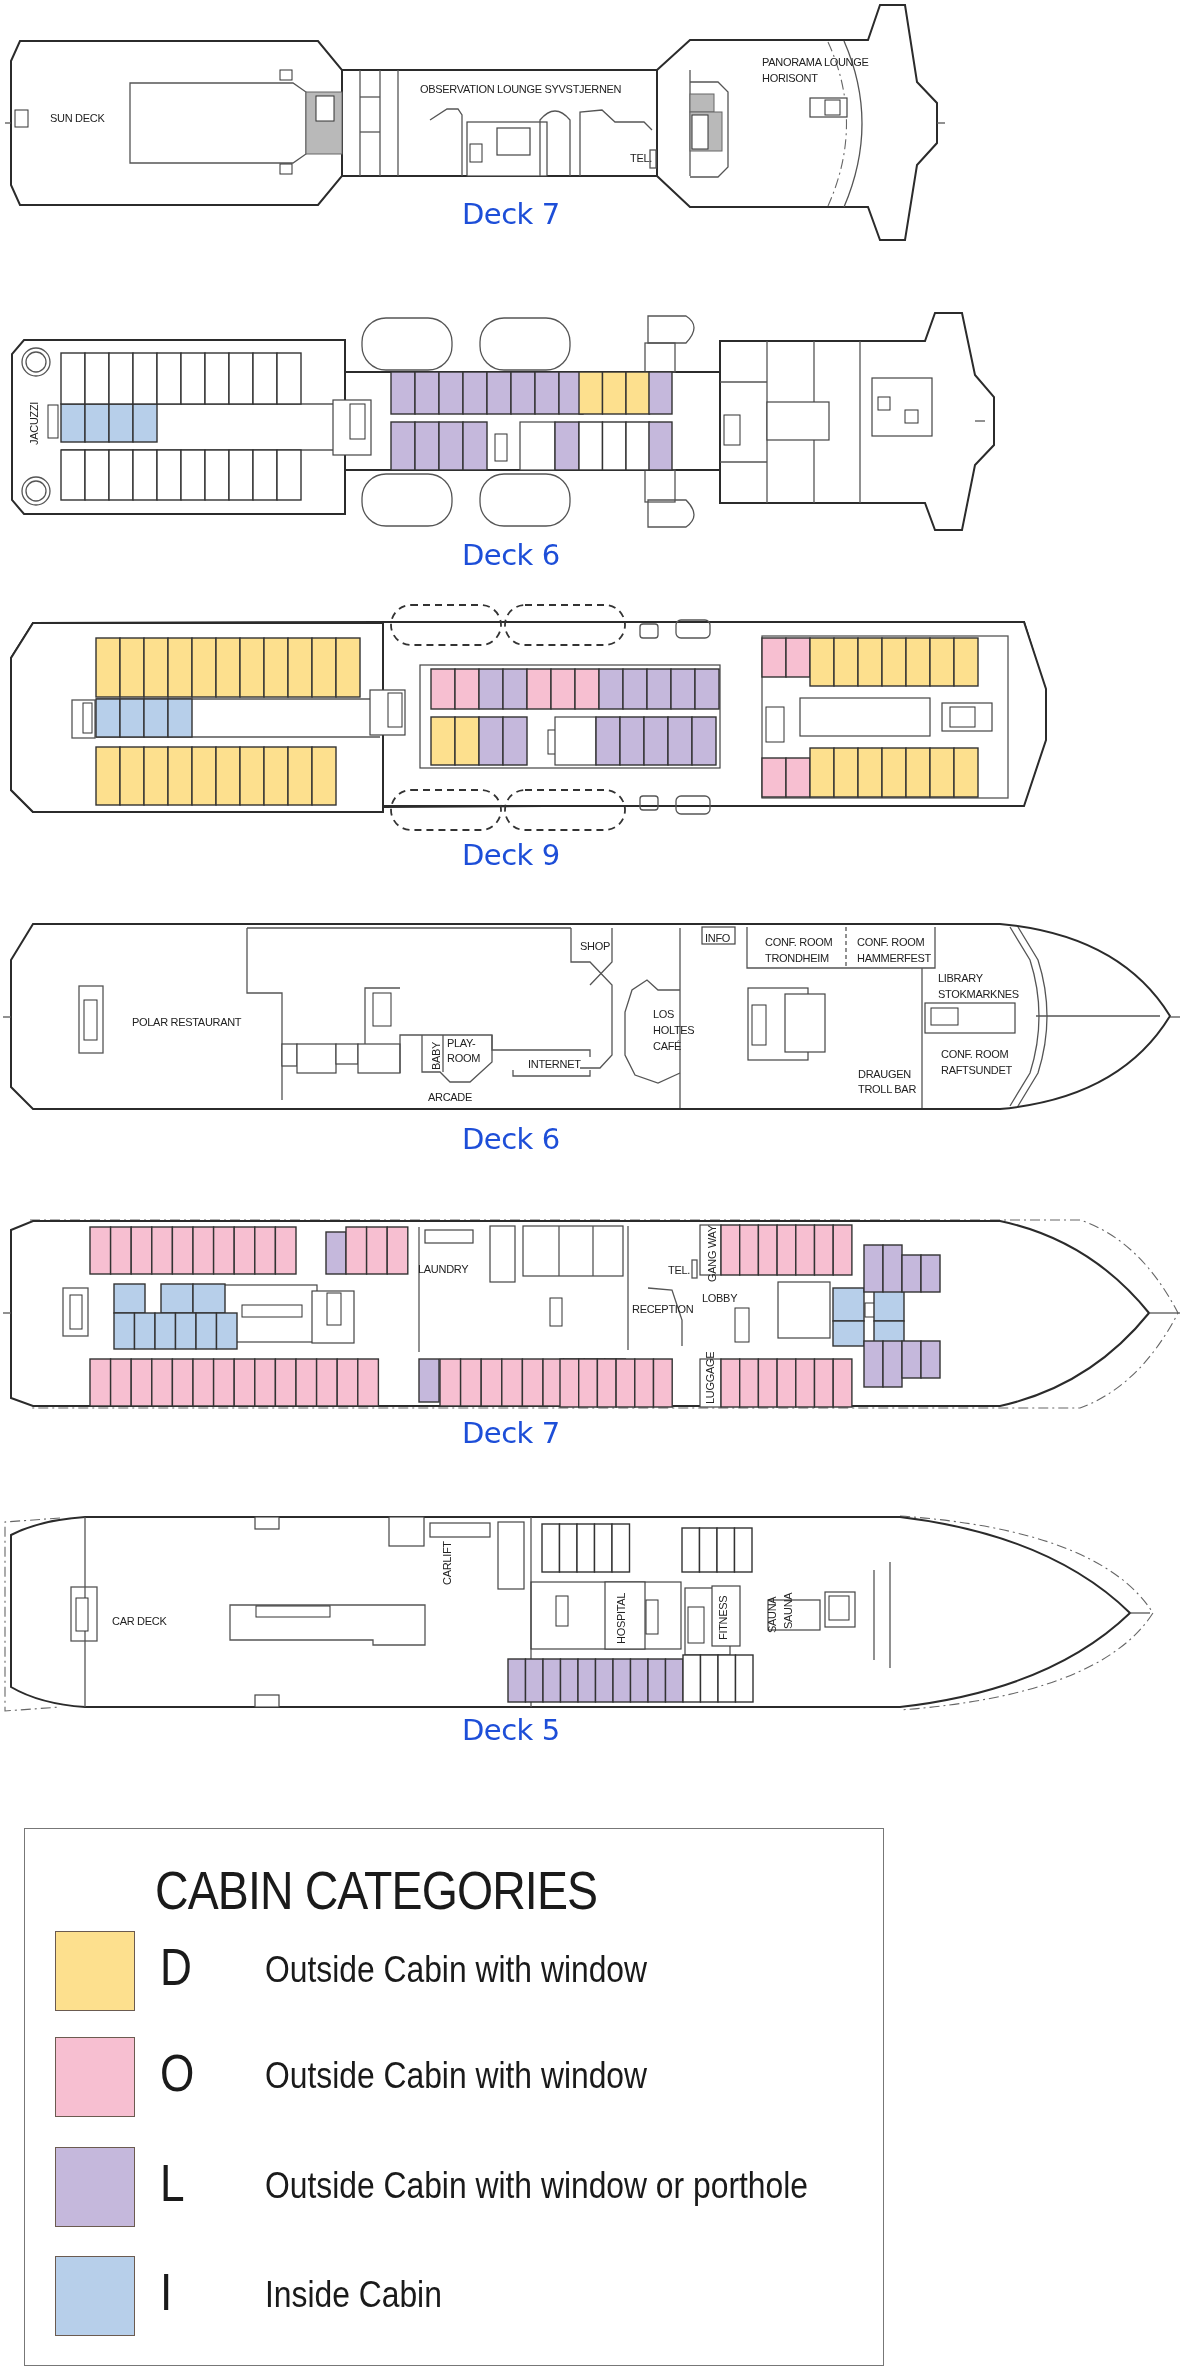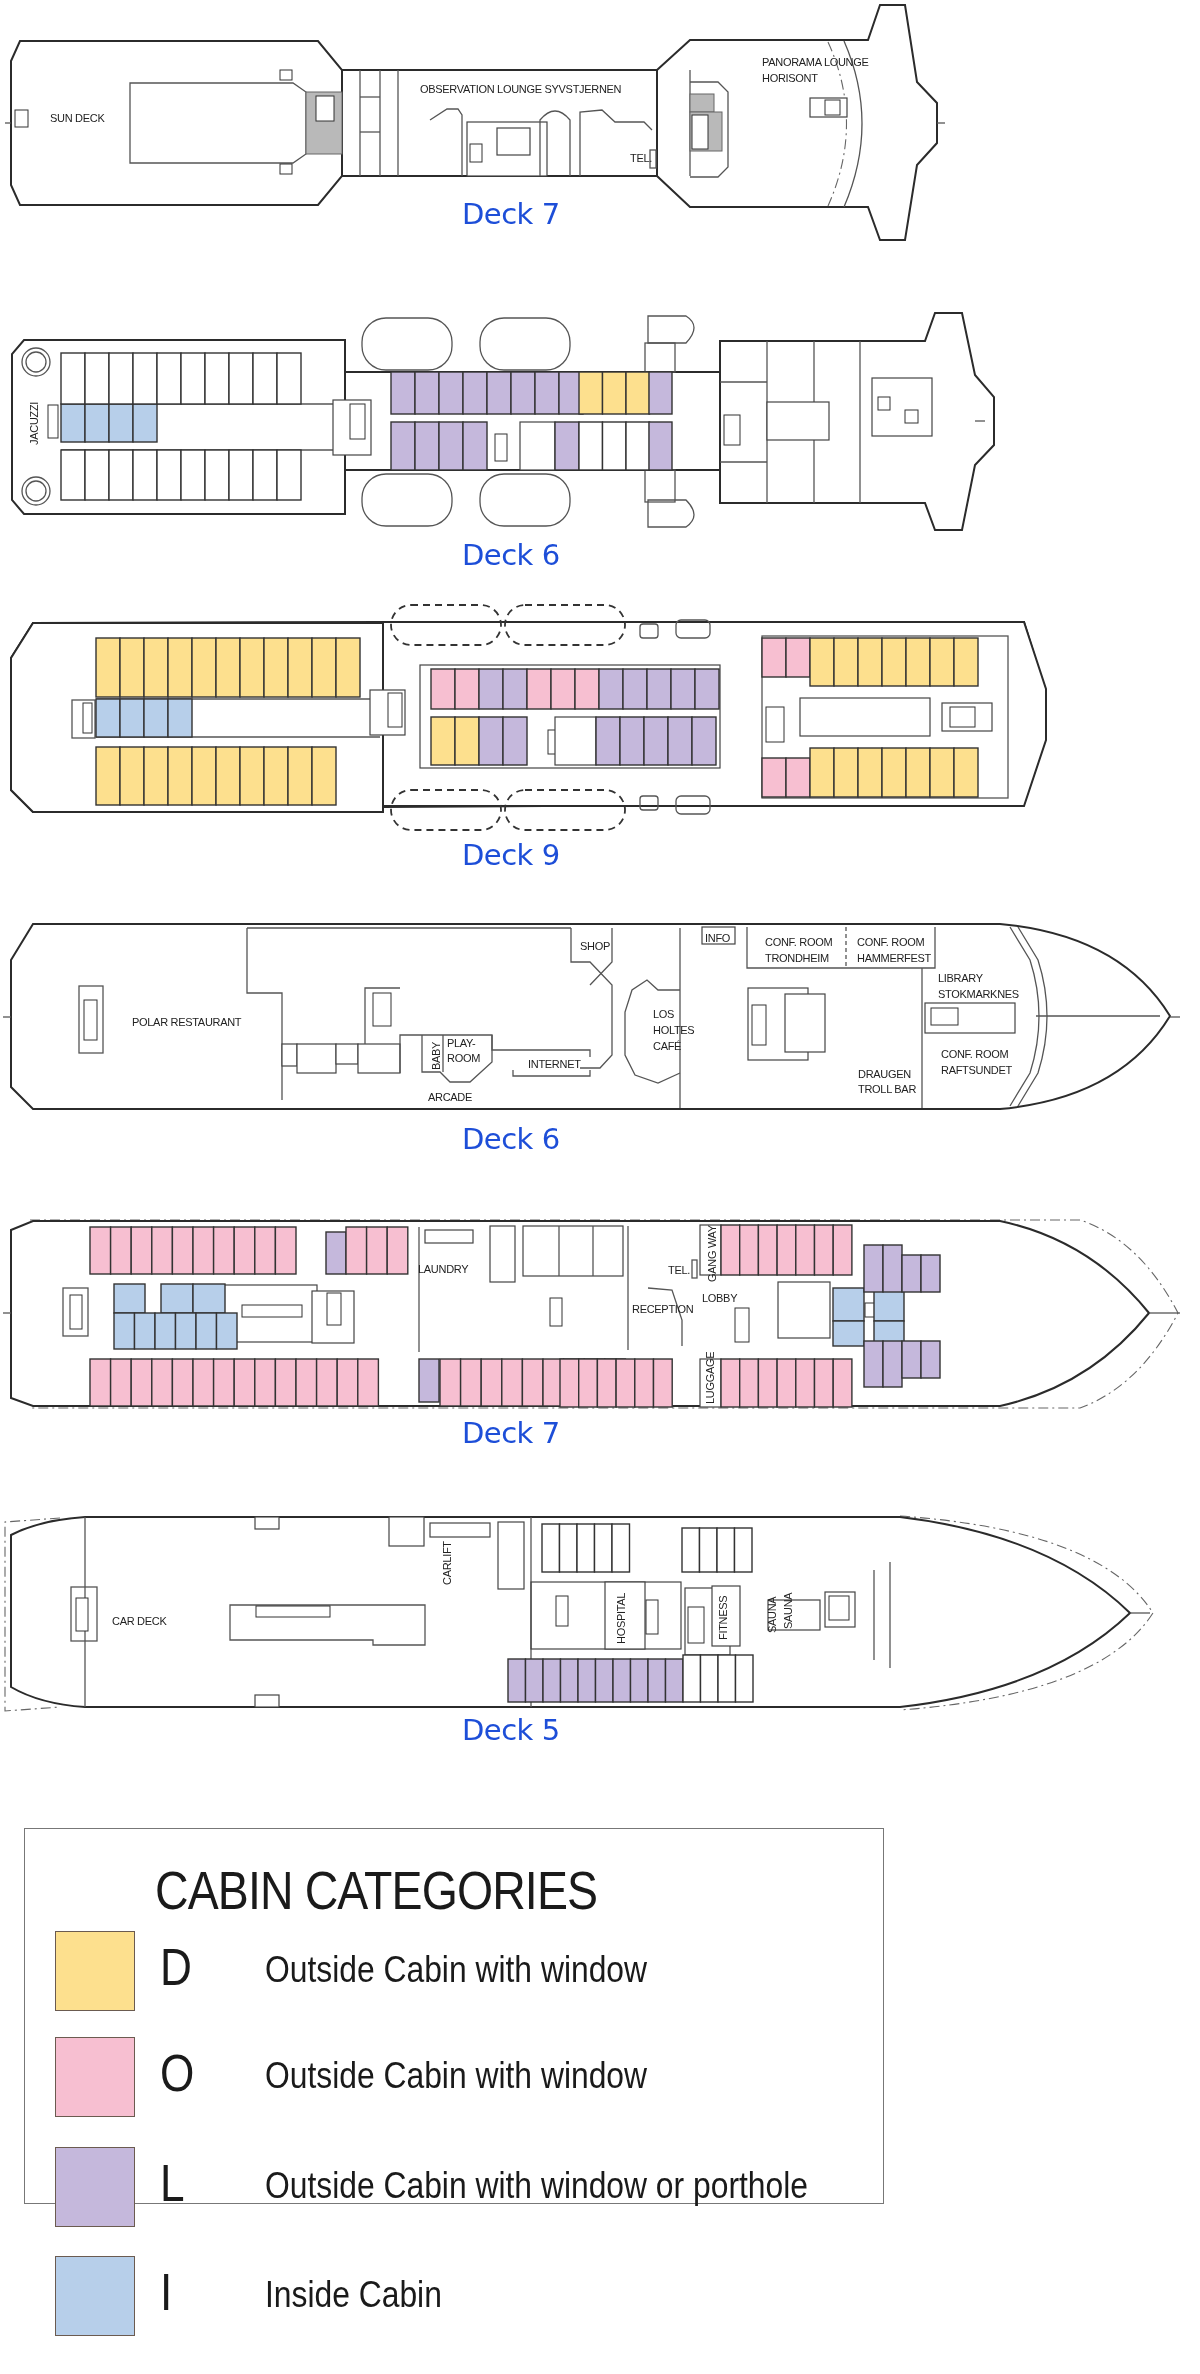--- a/index.html
+++ b/index.html
@@ -10,21 +10,21 @@
   .wall { fill:none; stroke:#555; stroke-width:1.3; }
   .room { fill:#ffffff; stroke:#444; stroke-width:1.2; }
   .dash { fill:none; stroke:#333; stroke-width:1.8; stroke-dasharray:7 5; }
   .dashdot { fill:none; stroke:#666; stroke-width:1.1; stroke-dasharray:10 4 2 4; }
   .gray { fill:#b9b9b9; stroke:#666; stroke-width:1; }
   .stairs { fill:#ffffff; stroke:#333; stroke-width:1; }
   .cabin { stroke:#333; stroke-width:1.4; }
   .lbl { font-family:"Liberation Sans", sans-serif; font-size:11px; fill:#222; letter-spacing:-0.3px; }
   .deck-title { position:absolute; font-family:"DejaVu Sans", sans-serif; font-weight:normal;
                 font-size:29px; color:#1d4ed8; letter-spacing:-0.5px; white-space:nowrap; }
-  #legend { position:absolute; left:24px; top:1828px; width:860px; height:376px;
+  #legend { position:absolute; left:24px; top:1828px; width:860px; height:538px;
             border:1.5px solid #777; box-sizing:border-box; background:#fff; }
   #legend .title { position:absolute; left:130px; top:30px; font-size:54px; font-family:"Liberation Sans", sans-serif;
                    font-weight:normal; letter-spacing:-1px; color:#1a1a1a; transform:scaleX(0.86); transform-origin:left top; white-space:nowrap; }
   .leg-row { position:absolute; left:30px; height:80px; width:820px; }
   .leg-swatch { position:absolute; left:0; top:0; width:78px; height:78px; border:1.5px solid #6b5b50; }
   .leg-code { position:absolute; left:105px; top:6px; font-size:52px; font-family:"Liberation Sans", sans-serif; color:#1a1a1a; transform:scaleX(0.85); transform-origin:left top; }
   .leg-desc { position:absolute; left:210px; top:18px; font-size:37px; font-family:"Liberation Sans", sans-serif; color:#1a1a1a; transform:scaleX(0.86); transform-origin:left top; white-space:nowrap; }
 </style>
 </head>
 <body>

